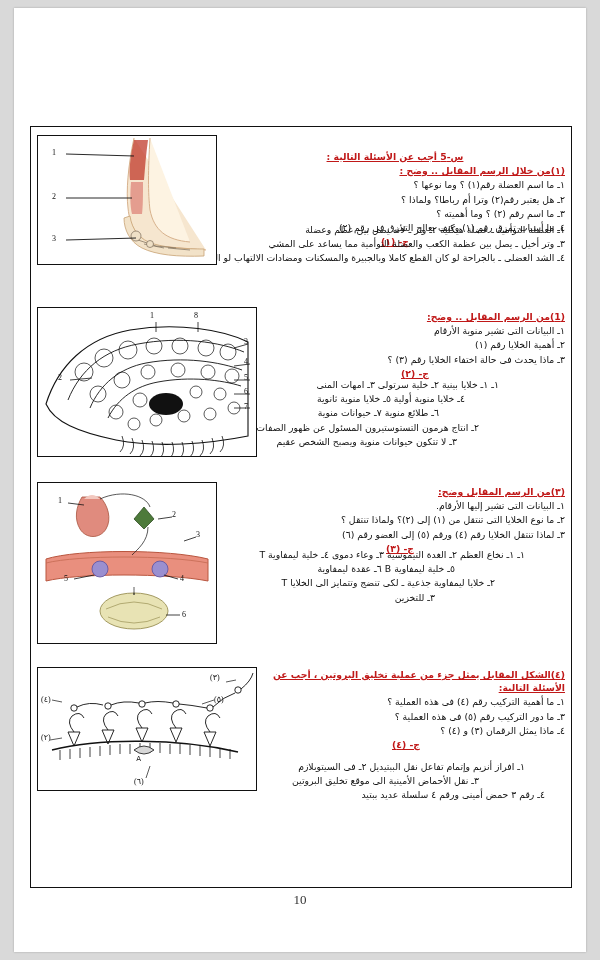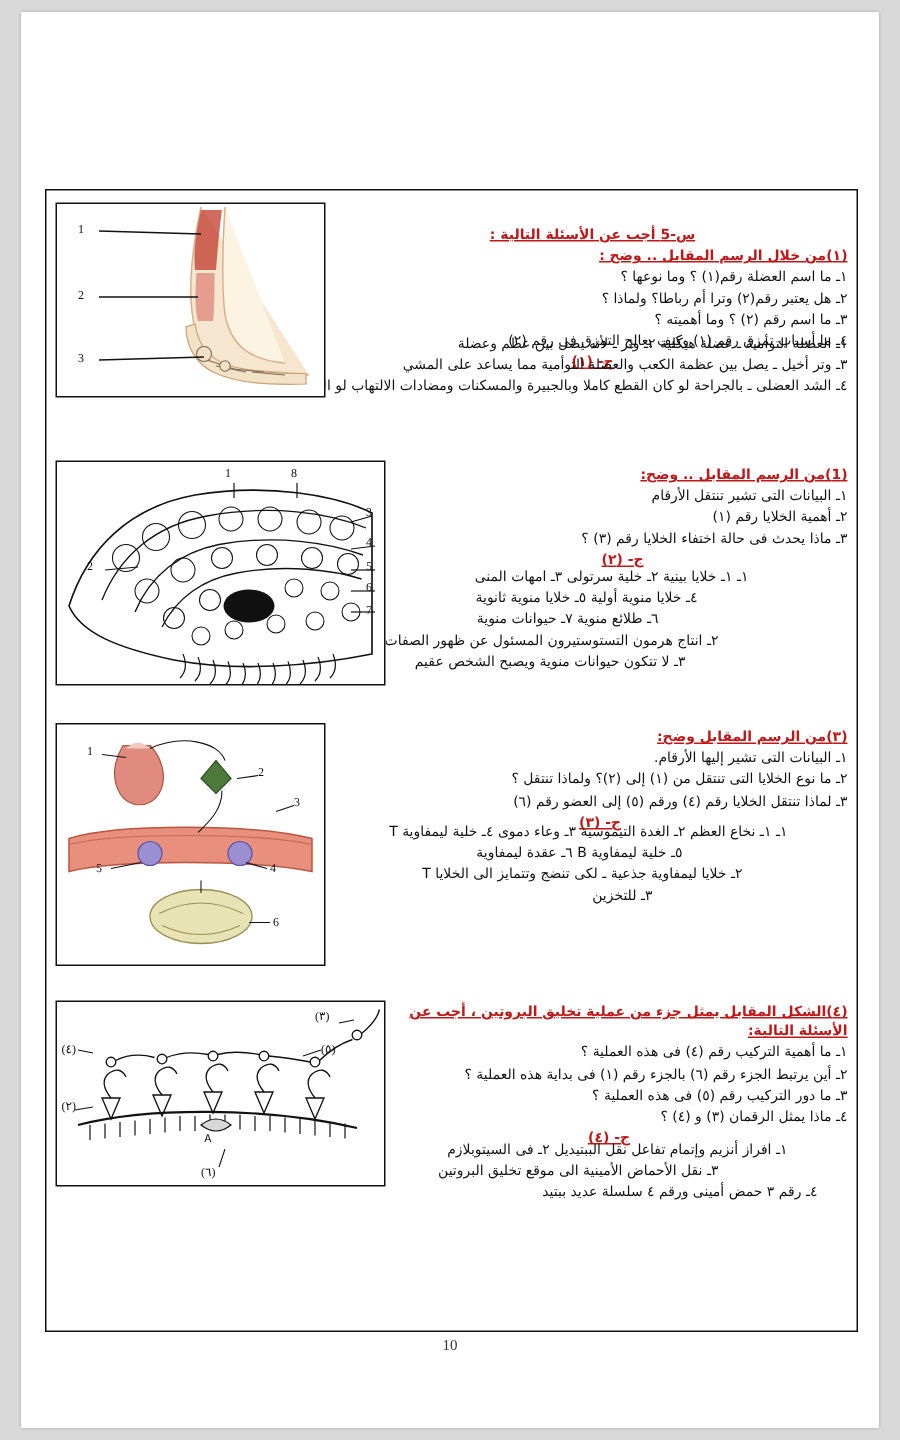--- a/index.html
+++ b/index.html
@@ -65,21 +65,21 @@
   .blk-b2{right:6px;top:250px;width:528px;}
   .blk-c{right:6px;top:357px;width:330px;}
   .blk-c2{right:6px;top:420px;width:528px;}
   .blk-d{right:6px;top:540px;width:318px;}
   .blk-d2{right:6px;top:632px;width:528px;margin-left:43px;}
 
   .pageno{
     position:absolute;
     left:0;right:0;top:884px;
     text-align:center;
-    font-size:10px;color:#333;
+    font-size:13px;color:#333;
     font-family:"Liberation Serif", serif;
   }
   .line{margin:1px 0;}
 </style>
 </head>
 <body>
 
 <div class="page">
   <div class="frame">
     <div class="content">
@@ -94,21 +94,21 @@
         <div class="line ans">ج- (١)</div>
       </div>
       <div class="txt blk-a2">
         <div class="line">١ـ العضلة التوأمية ـ عضلة هيكلية    ٢ـ وتر ـ لأنه يصل بين عظم وعضلة</div>
         <div class="line">٣ـ وتر أخيل ـ يصل بين عظمة الكعب والعضلة التوأمية مما يساعد على المشي</div>
         <div class="line">٤ـ الشد العضلى ـ بالجراحة لو كان القطع كاملا وبالجبيرة والمسكنات ومضادات الالتهاب لو القطع جزئيا</div>
       </div>
 
       <div class="txt blk-b">
         <div class="line sub">(1)من الرسم المقابل .. وضح:</div>
-        <div class="line">١ـ البيانات التى تشير تنتقل الأرقام</div>
+        <div class="line">١ـ البيانات التى تشير منوية الأرقام</div>
         <div class="line">٢ـ أهمية الخلايا رقم (١)</div>
         <div class="line">٣ـ ماذا يحدث فى حالة اختفاء الخلايا رقم (٣) ؟</div>
         <div class="line ans">ج- (٢)</div>
       </div>
       <div class="txt blk-b2">
         <div class="line" style="padding-right:66px;">١ـ ١ـ خلايا بينية    ٢ـ خلية سرتولى    ٣ـ امهات المنى</div>
         <div class="line" style="padding-right:100px;text-align:right;">٤ـ خلايا منوية أولية    ٥ـ خلايا منوية ثانوية</div>
         <div class="line" style="padding-right:126px;padding-left:16px;">٦ـ طلائع منوية    ٧ـ حيوانات منوية</div>
         <div class="line" style="padding-right:86px;">٢ـ انتاج هرمون التستوستيرون المسئول عن ظهور الصفات الجنسية الثانوية</div>
         <div class="line" style="padding-right:108px;">٣ـ لا تتكون حيوانات منوية ويصبح الشخص عقيم</div>
@@ -124,21 +124,20 @@
       <div class="txt blk-c2">
         <div class="line" style="padding-right:40px;">١ـ ١ـ نخاع العظم    ٢ـ الغدة التيموسية    ٣ـ وعاء دموى    ٤ـ خلية ليمفاوية T</div>
         <div class="line" style="padding-right:110px;padding-left:48px;">٥ـ خلية ليمفاوية B    ٦ـ عقدة ليمفاوية</div>
         <div class="line" style="padding-right:70px;margin-left:36px;">٢ـ خلايا ليمفاوية جذعية ـ لكى تنضج وتتمايز الى الخلايا T</div>
         <div class="line" style="padding-right:130px;">٣ـ للتخزين</div>
       </div>
 
       <div class="txt blk-d">
         <div class="line sub">(٤)الشكل المقابل يمثل جزء من عملية تخليق البروتين ، أجب عن الأسئلة التالية:</div>
         <div class="line">١ـ ما أهمية التركيب رقم (٤) فى هذه العملية ؟</div>
-        <div class="line">٢ـ أين يرتبط الجزء رقم (٦) بالجزء رقم (١) فى بداية هذه العملية ؟</div>
         <div class="line">٣ـ ما دور التركيب رقم (٥) فى هذه العملية ؟</div>
         <div class="line">٤ـ ماذا يمثل الرقمان (٣) و (٤) ؟</div>
         <div class="line ans">ج- (٤)</div>
       </div>
       <div class="txt blk-d2">
         <div class="line" style="padding-right:40px;">١ـ افراز أنزيم وإتمام تفاعل نقل الببتيديل    ٢ـ فى السيتوبلازم</div>
         <div class="line" style="padding-right:86px;">٣ـ نقل الأحماض الأمينية الى موقع تخليق البروتين</div>
         <div class="line" style="padding-right:20px;">٤ـ رقم ٣ حمض أمينى ورقم ٤ سلسلة عديد ببتيد</div>
       </div>
 

